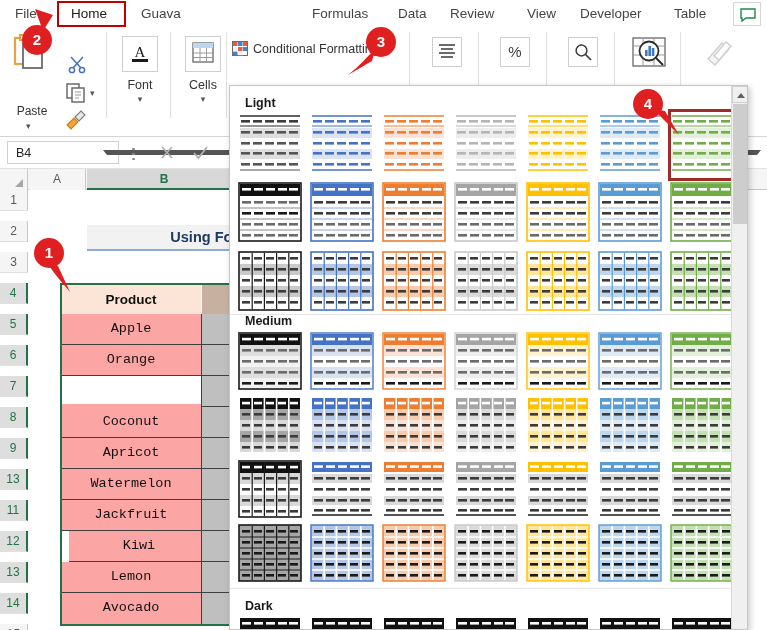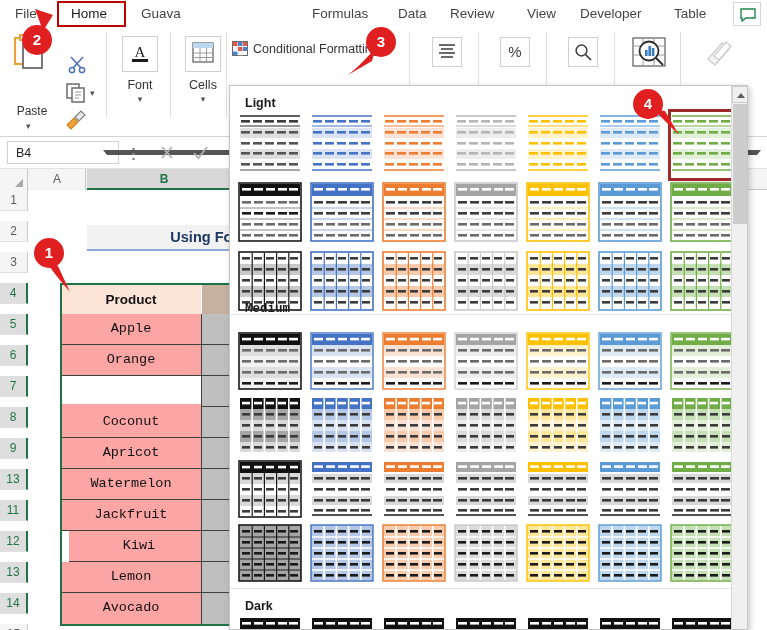--- a/index.html
+++ b/index.html
@@ -1178,21 +1178,21 @@
             <rect x="4" y="50" width="8" height="2.6"></rect>
             <rect x="16" y="50" width="8" height="2.6"></rect>
             <rect x="28" y="50" width="8" height="2.6"></rect>
             <rect x="40" y="50" width="8" height="2.6"></rect>
             <rect x="52" y="50" width="8" height="2.6"></rect>
           </g>
         </svg></div>
 
     <div class="sec-rule" style="left:0px;top:228px;width:503px;"></div>
 
-    <div class="sec-title" style="left:15px;top:216px;font-family:Liberation Mono, monospace;">Medium</div>
+    <div class="sec-title" style="left:15px;top:228px;">Medium</div>
 
     <div class="thumb" style="left:8px;top:246px;"><svg width="64" height="58" viewBox="0 0 64 58">
           <rect x="1" y="1" width="62" height="56" fill="#f2f2f2" stroke="#1a1a1a" stroke-width="1.6"></rect>
           <rect x="2" y="2" width="60" height="11" fill="#111"></rect>
           <g fill="#fff">
             <rect x="4" y="5.8" width="9" height="2.6"></rect>
             <rect x="16" y="5.8" width="9" height="2.6"></rect>
             <rect x="28" y="5.8" width="9" height="2.6"></rect>
             <rect x="40" y="5.8" width="9" height="2.6"></rect>
             <rect x="51" y="5.8" width="9" height="2.6"></rect>

